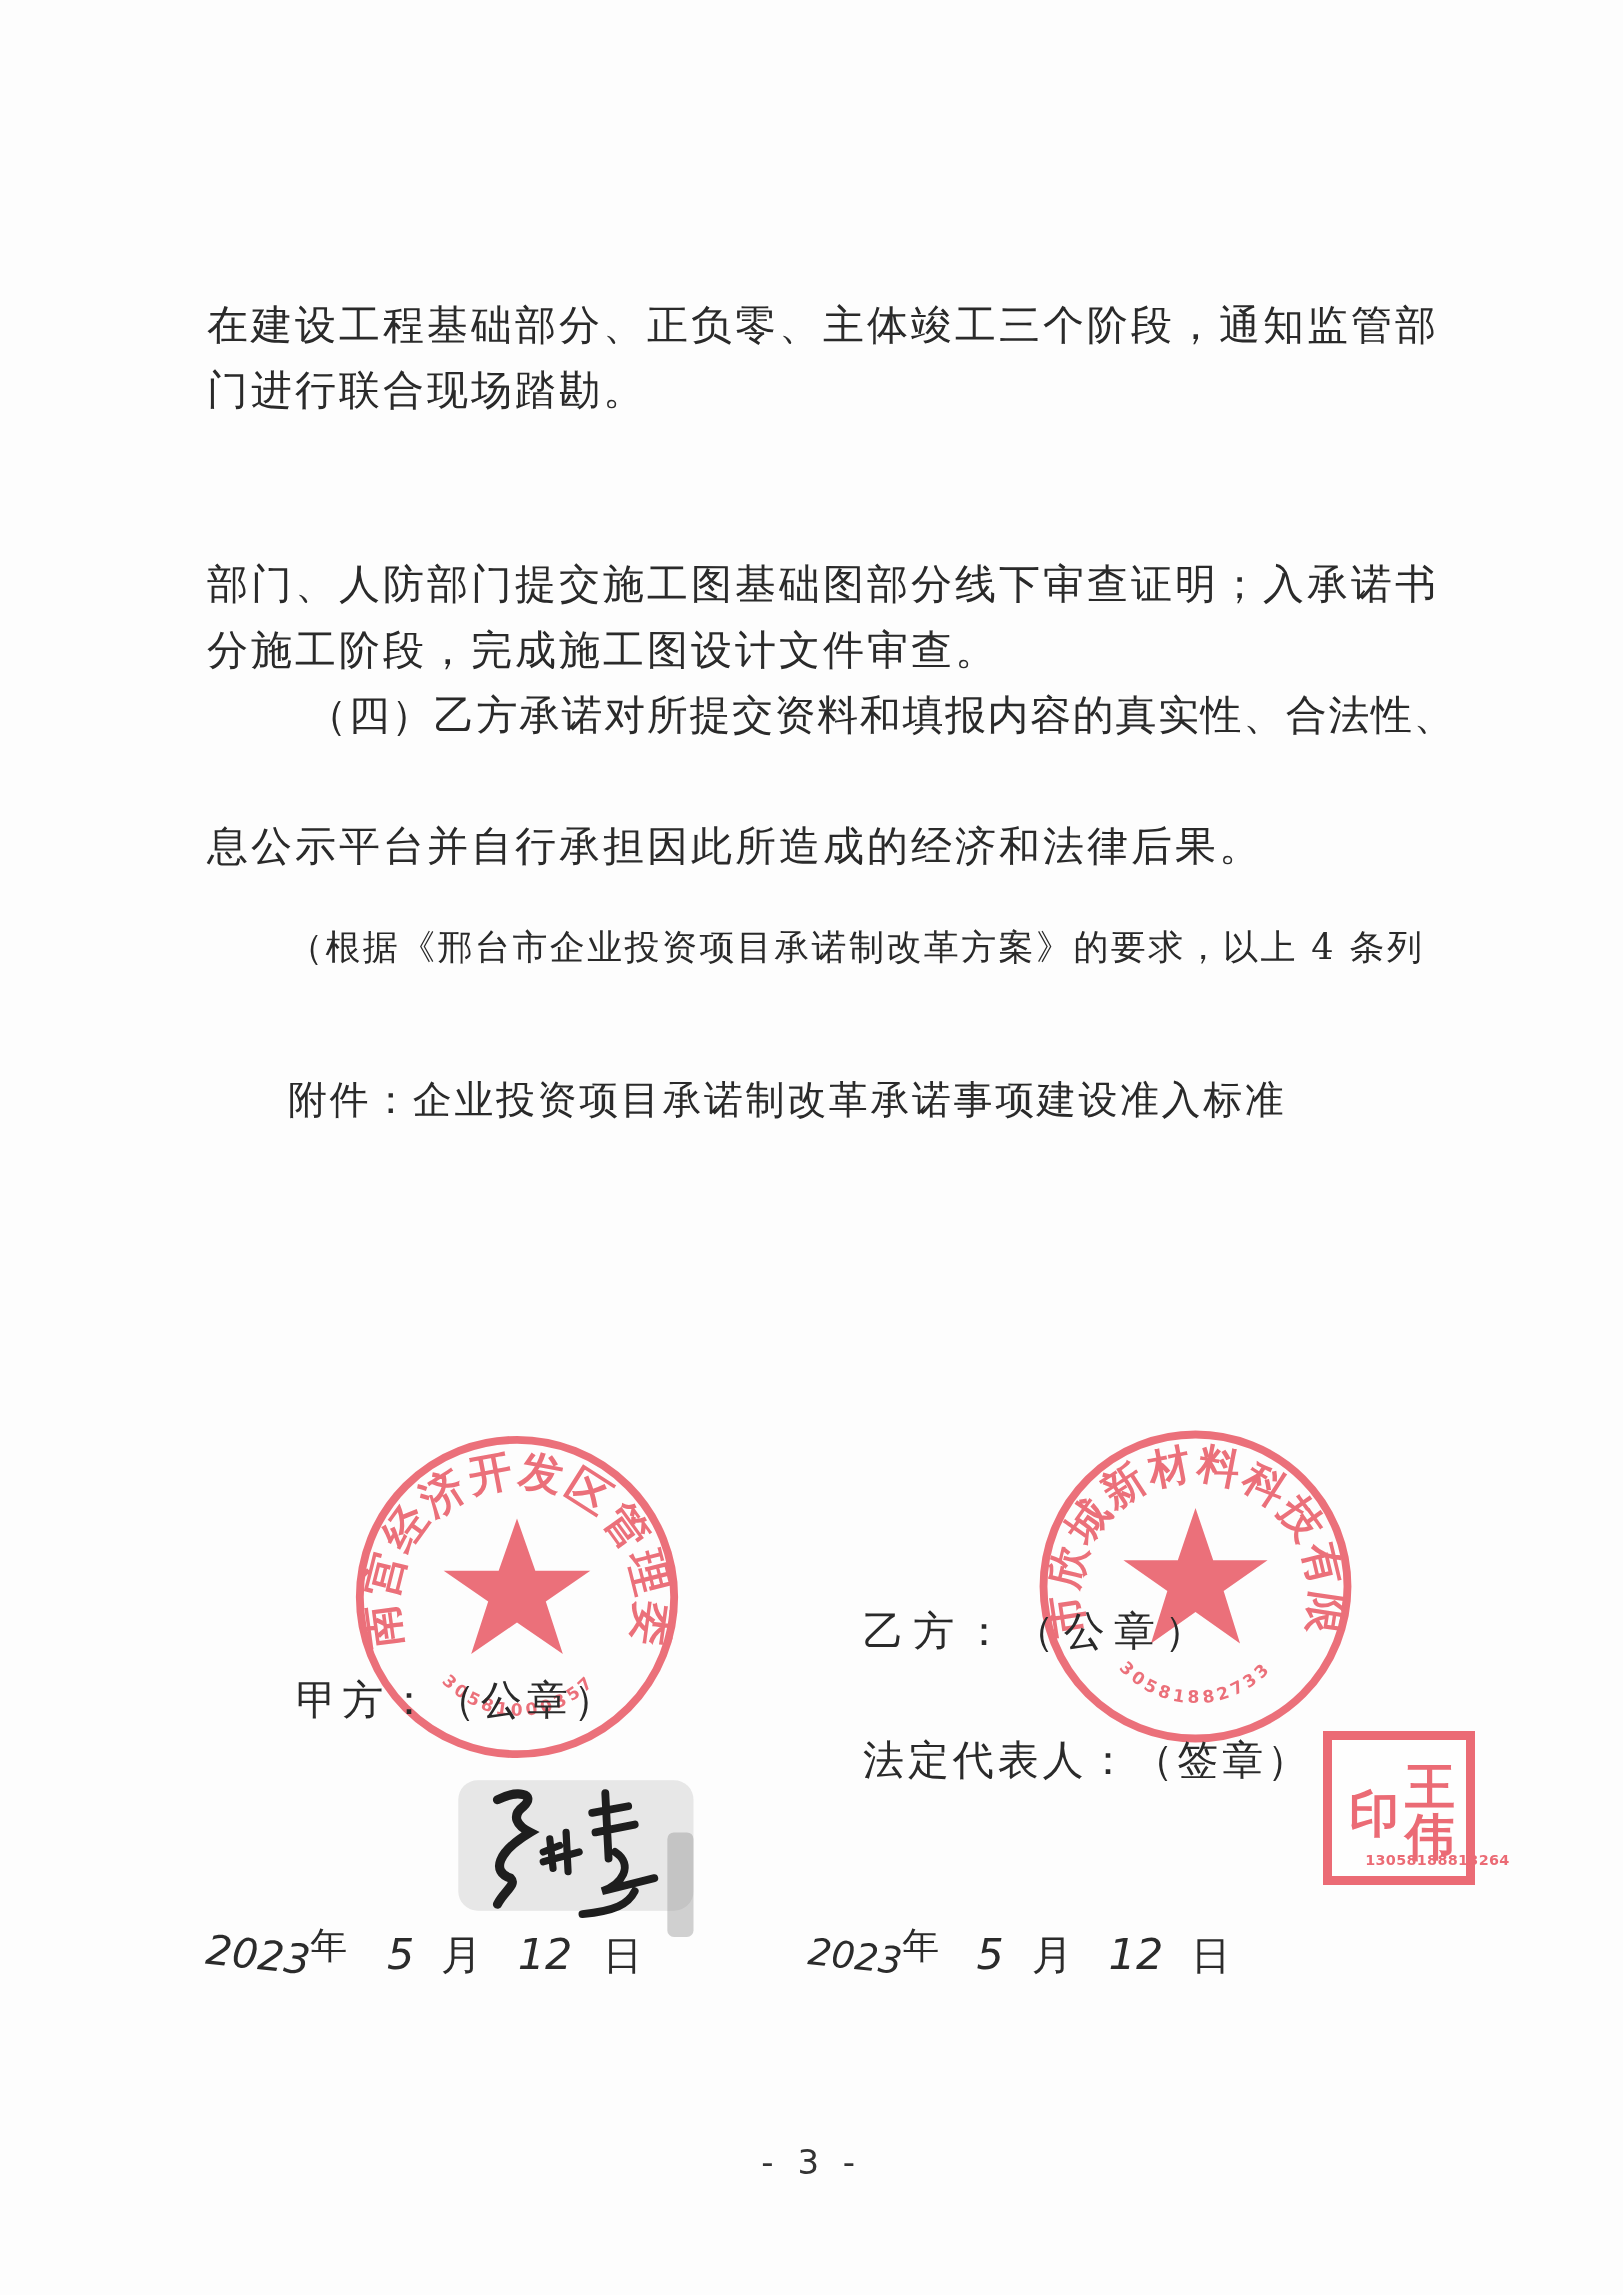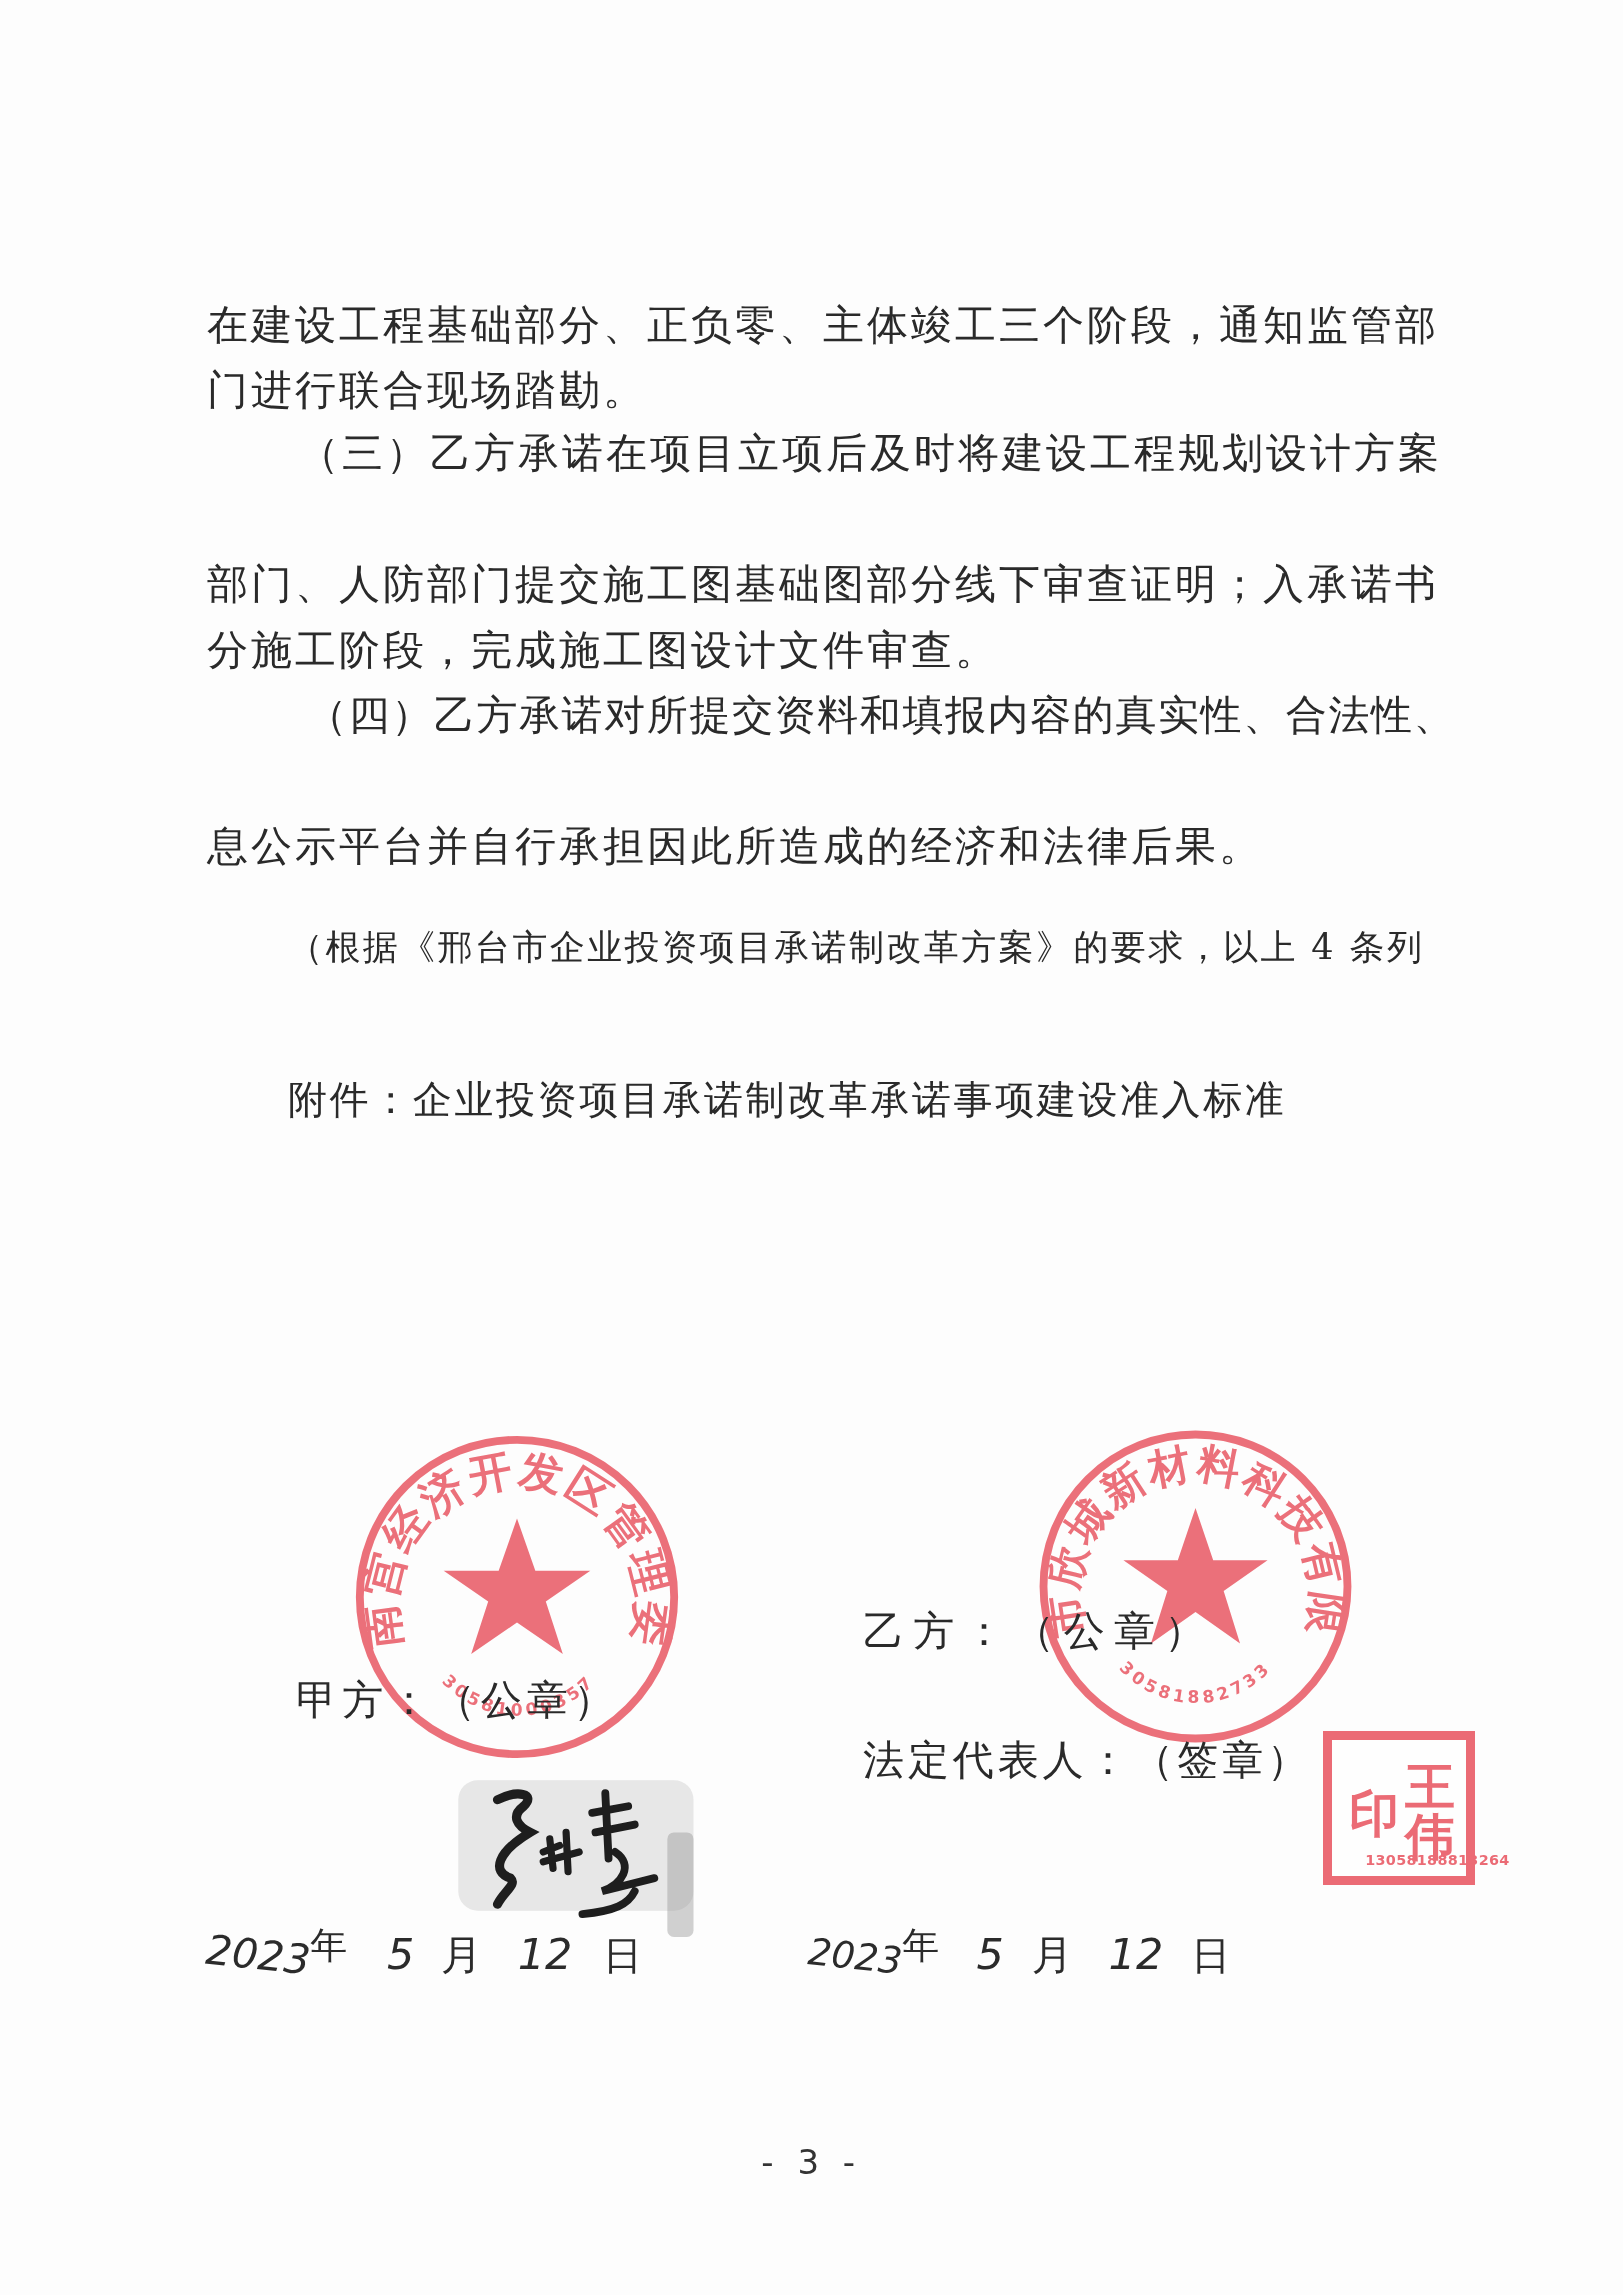--- a/index.html
+++ b/index.html
@@ -27,21 +27,20 @@
                       font-size: 14.4px; color: #e8525e; font-weight: bold; letter-spacing: 0.3px; margin-left: 28px; }
 </style>
 </head>
 <body>
 
 <div class="page">
 
   <div class="line" style="top:305px">在建设工程基础部分、正负零、主体竣工三个阶段，通知监管部</div>
   <div class="line" style="top:370px">门进行联合现场踏勘。</div>
 
-  <div class="line indent" style="top:433px; left:298px;">（三）乙方承诺在项目立项后及时将建设工程规划设计方案</div>
   <div class="line" style="top:564px">部门、人防部门提交施工图基础图部分线下审查证明；入承诺书</div>
   <div class="line" style="top:630px">分施工阶段，完成施工图设计文件审查。</div>
 
   <div class="line indent" style="top:695px; left:298px; letter-spacing:1.6px;margin-left:8px;">（四）乙方承诺对所提交资料和填报内容的真实性、合法性、</div>
   <div class="line" style="top:826px">息公示平台并自行承担因此所造成的经济和法律后果。</div>
 
   <div class="line note indent" style="top:930px; left:288px; letter-spacing:2.4px;">（根据《邢台市企业投资项目承诺制改革方案》的要求，以上 4 条列</div>
 
   <div class="line attach" style="top:1079px">附件：企业投资项目承诺制改革承诺事项建设准入标准</div>
 

